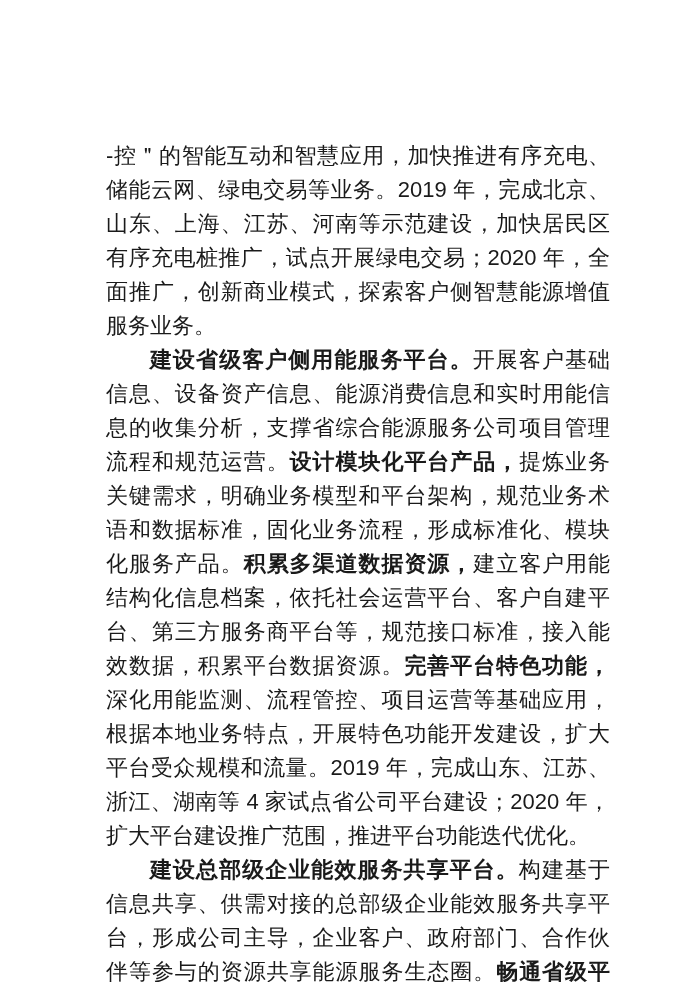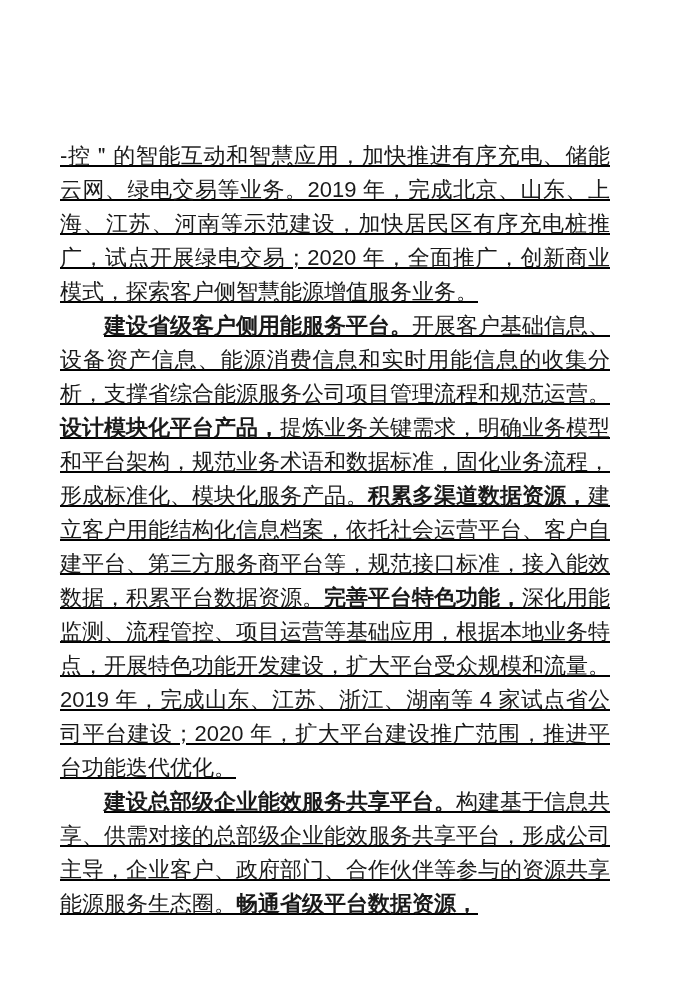--- a/index.html
+++ b/index.html
@@ -8,22 +8,21 @@
     width: 694px;
     height: 982px;
     background: #ffffff;
     font-family: "Liberation Sans", sans-serif;
     overflow: hidden;
   }
   .page {
     width: 694px;
     height: 982px;
     background: #ffffff;
-    padding: 139px 84px 0 60px;
-    text-decoration: underline;
+    padding: 139px 84px 0 106px;
   }
   .para {
     margin: 0;
     font-size: 22px;
     line-height: 34px;
     color: #1a1a1a;
     text-align: justify;
     text-justify: inter-ideograph;
     word-break: break-all;
   }

